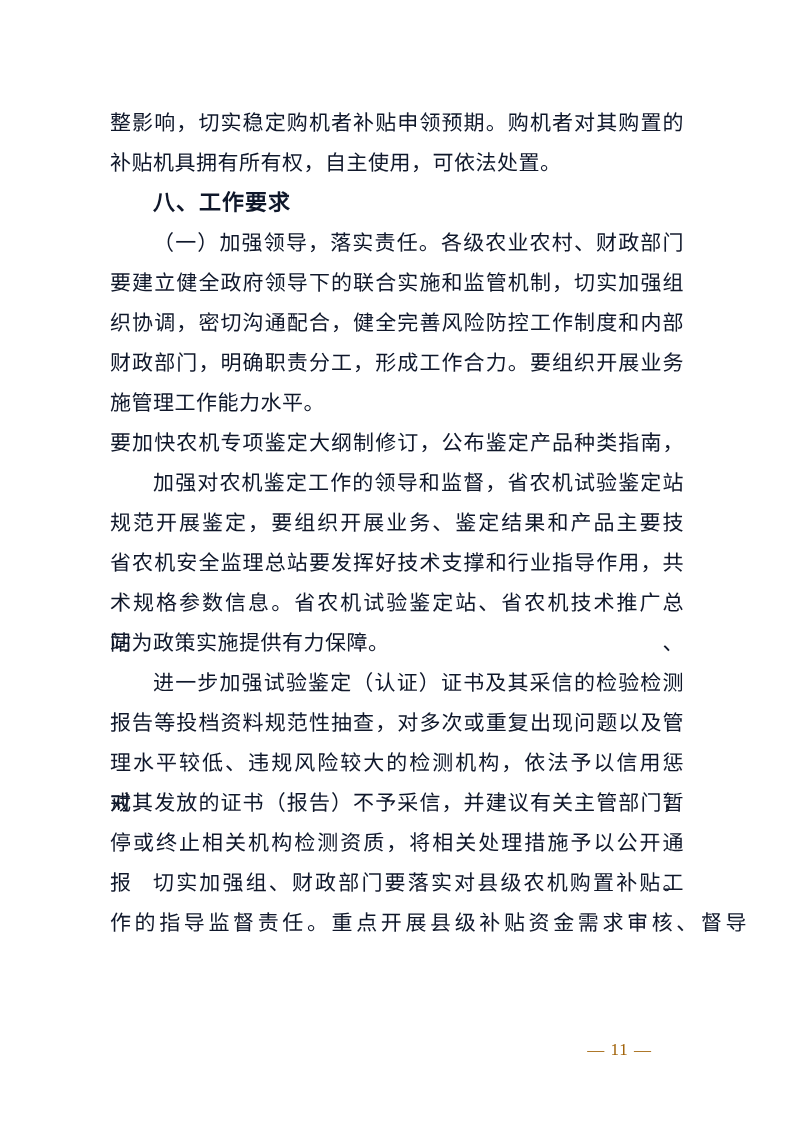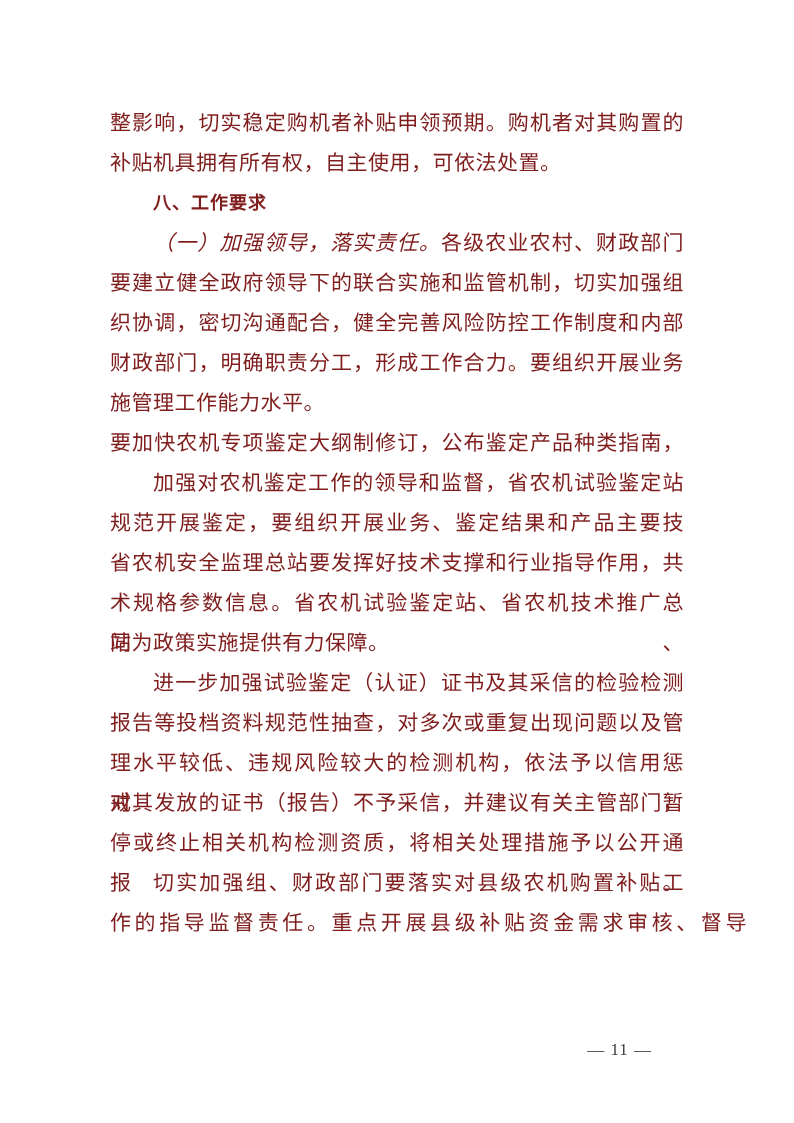--- a/index.html
+++ b/index.html
@@ -43,43 +43,42 @@
   }
   .line.indent {
     text-indent: 43px;
   }
   .line.wide {
     width: 637px;
   }
   .line.heading {
     font-family: "Liberation Sans", "DejaVu Sans", sans-serif;
     font-weight: bold;
-    font-size: 18px;
+    font-size: 22px;
     letter-spacing: 1px;
   }
   .seg { }
   .seg.kai {
-    font-style: italic;
   }
   .footer-pagenum {
     position: absolute;
     top: 1038px;
     right: 142px;
     font-size: 17px;
     line-height: 24px;
-    color: #404040;
+    color: #a16207;
     letter-spacing: 1px;
     font-family: "Liberation Serif", "DejaVu Serif", serif;
   }
 </style>
 </head>
 <body>
 
 <div class="page">
-  <div class="doc-body" style="color: #7f1d1d;">
+  <div class="doc-body" style="color: #0f172a;">
       <div class="paragraph">
         <div class="line full"><span class="seg song">整影响，切实稳定购机者补贴申领预期。购机者对其购置的</span></div>
         <div class="line"><span class="seg song">补贴机具拥有所有权，自主使用，可依法处置。</span></div>
       </div>
       <div class="paragraph">
         <div class="line indent heading"><span class="seg hei">八、工作要求</span></div>
       </div>
       <div class="paragraph">
         <div class="line full indent"><span class="seg kai">（一）加强领导，落实责任。</span><span class="seg song">各级农业农村、财政部门</span></div>
         <div class="line full"><span class="seg song">要建立健全政府领导下的联合实施和监管机制，切实加强组</span></div>

